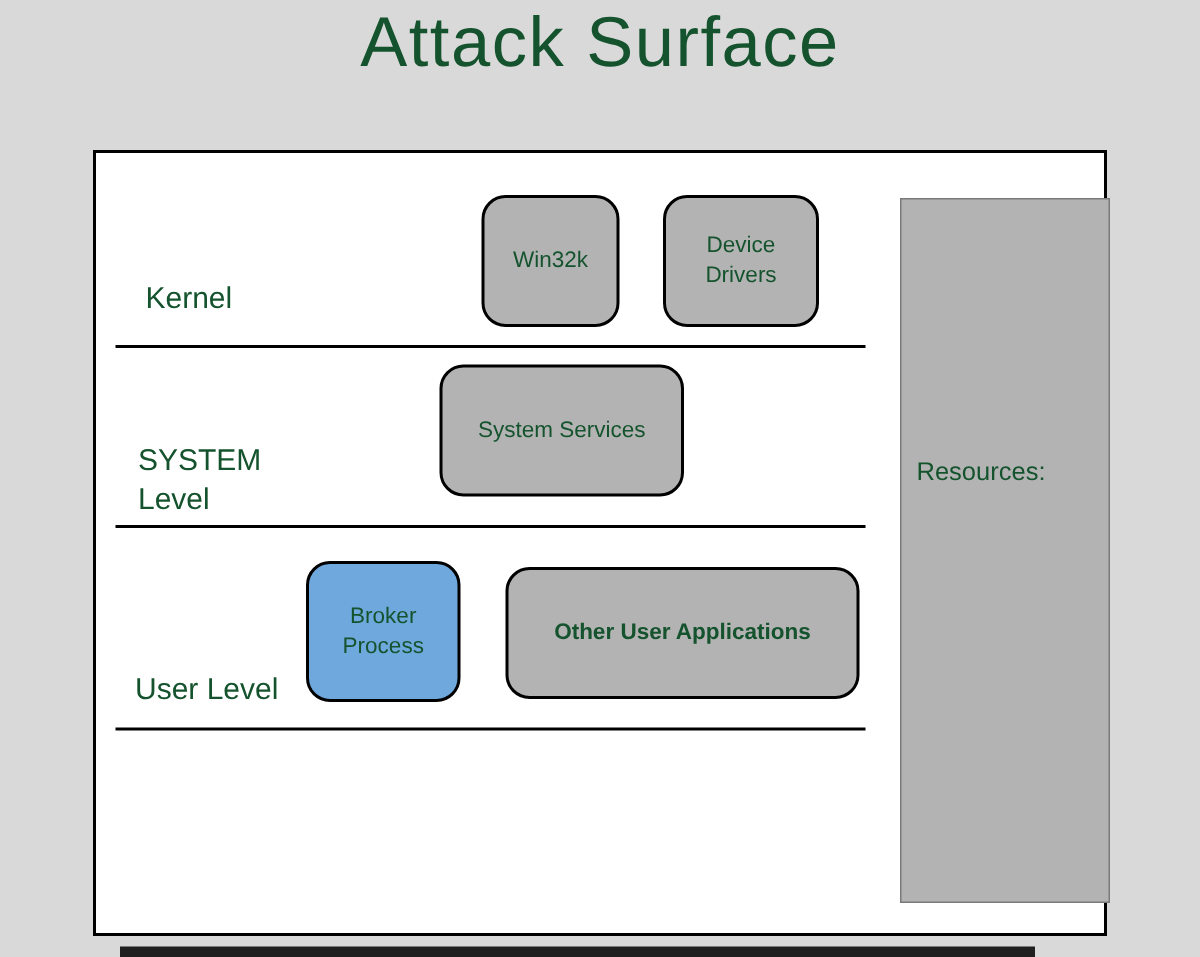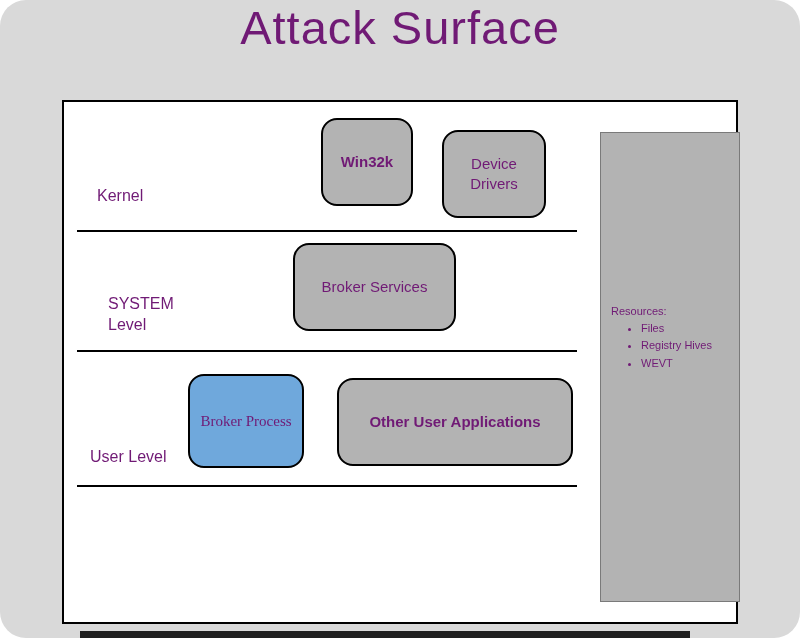--- a/index.html
+++ b/index.html
@@ -5,23 +5,22 @@
   html, body {
     margin: 0;
     padding: 0;
   }
   .page {
     position: relative;
     width: 800px;
     height: 638px;
     background: #d9d9d9;
     font-family: "Liberation Sans", "DejaVu Sans", sans-serif;
-    color: #701a75;
+    color: #14532d;
     overflow: hidden;
-    border-radius: 26px;
   }
   .title {
     position: absolute;
     top: 0px;
     left: 0;
     width: 100%;
     margin: 0;
     text-align: center;
     font-size: 47px;
     font-weight: 400;
@@ -48,32 +47,32 @@
     text-align: center;
     font-size: 15px;
     line-height: 1.35;
     padding: 4px 8px;
   }
   .gray { background: #b3b3b3; }
   .blue { background: #6fa8dc; }
 
   .row-label {
     position: absolute;
-    font-size: 16px;
+    font-size: 20px;
     line-height: 1.3;
   }
   .kernel-label       { left: 33px;  top: 84px; }
-  .system-label       { left: 44px;  top: 192px; width: 82px; }
+  .system-label       { left: 28px;  top: 192px; width: 82px; }
   .user-label         { left: 26px;  top: 306px; margin-top: 39px; }
 
   .kernel-services    { left: 128px; top: 28px;  width: 114px; height: 88px; }
-  .win32k             { left: 257px; top: 16px;  width: 92px;  height: 88px; font-weight: bold; }
+  .win32k             { left: 257px; top: 28px;  width: 92px;  height: 88px; }
   .device-drivers     { left: 378px; top: 28px;  width: 104px; height: 88px; }
   .system-services    { left: 229px; top: 141px; width: 163px; height: 88px; }
-  .broker-process     { left: 124px; top: 272px; width: 116px; height: 94px; font-family: Liberation Serif, serif; }
+  .broker-process     { left: 140px; top: 272px; width: 103px; height: 94px; }
   .other-apps         { left: 273px; top: 276px; width: 236px; height: 88px; font-weight: bold; }
   .sandboxed-process  { left: 140px; top: 412px; width: 150px; height: 92px; }
 
   .sep {
     position: absolute;
     left: 13px;
     width: 500px;
     height: 2px;
     background: #000;
   }
@@ -86,21 +85,21 @@
     left: 536px;
     top: 30px;
     width: 140px;
     height: 470px;
     background: #b3b3b3;
     border: 1px solid #7a7a7a;
     box-sizing: border-box;
   }
   .res-inner {
     padding: 172px 6px 0 10px;
-    font-size: 11px;
+    font-size: 17px;
   }
   .res-title {
     margin-bottom: 4px;
   }
   .res-list {
     margin: 2px 0 0 0;
     padding-left: 30px;
     list-style-type: disc;
   }
   .res-list li {
@@ -125,39 +124,34 @@
 
   <div class="frame">
 
     <div class="row-label kernel-label">Kernel</div>
     <div class="box gray win32k">Win32k</div>
     <div class="box gray device-drivers">Device Drivers</div>
 
     <div class="sep sep1"></div>
 
     <div class="row-label system-label">SYSTEM Level</div>
-    <div class="box gray system-services">Broker Services</div>
+    <div class="box gray system-services">System Services</div>
 
     <div class="sep sep2"></div>
 
     <div class="row-label user-label">User Level</div>
     <div class="box blue broker-process">Broker Process</div>
     <div class="box gray other-apps">Other User Applications</div>
 
     <div class="sep sep3"></div>
 
 
     <div class="resources">
       <div class="res-inner">
         <div class="res-title">Resources:</div>
-        <ul class="res-list">
-          <li>Files</li>
-          <li>Registry Hives</li>
-          <li>WEVT</li>
-        </ul>
       </div>
     </div>
 
   </div>
 
   <div class="bottom-bar"></div>
 
 </div>
 
 </body></html>

